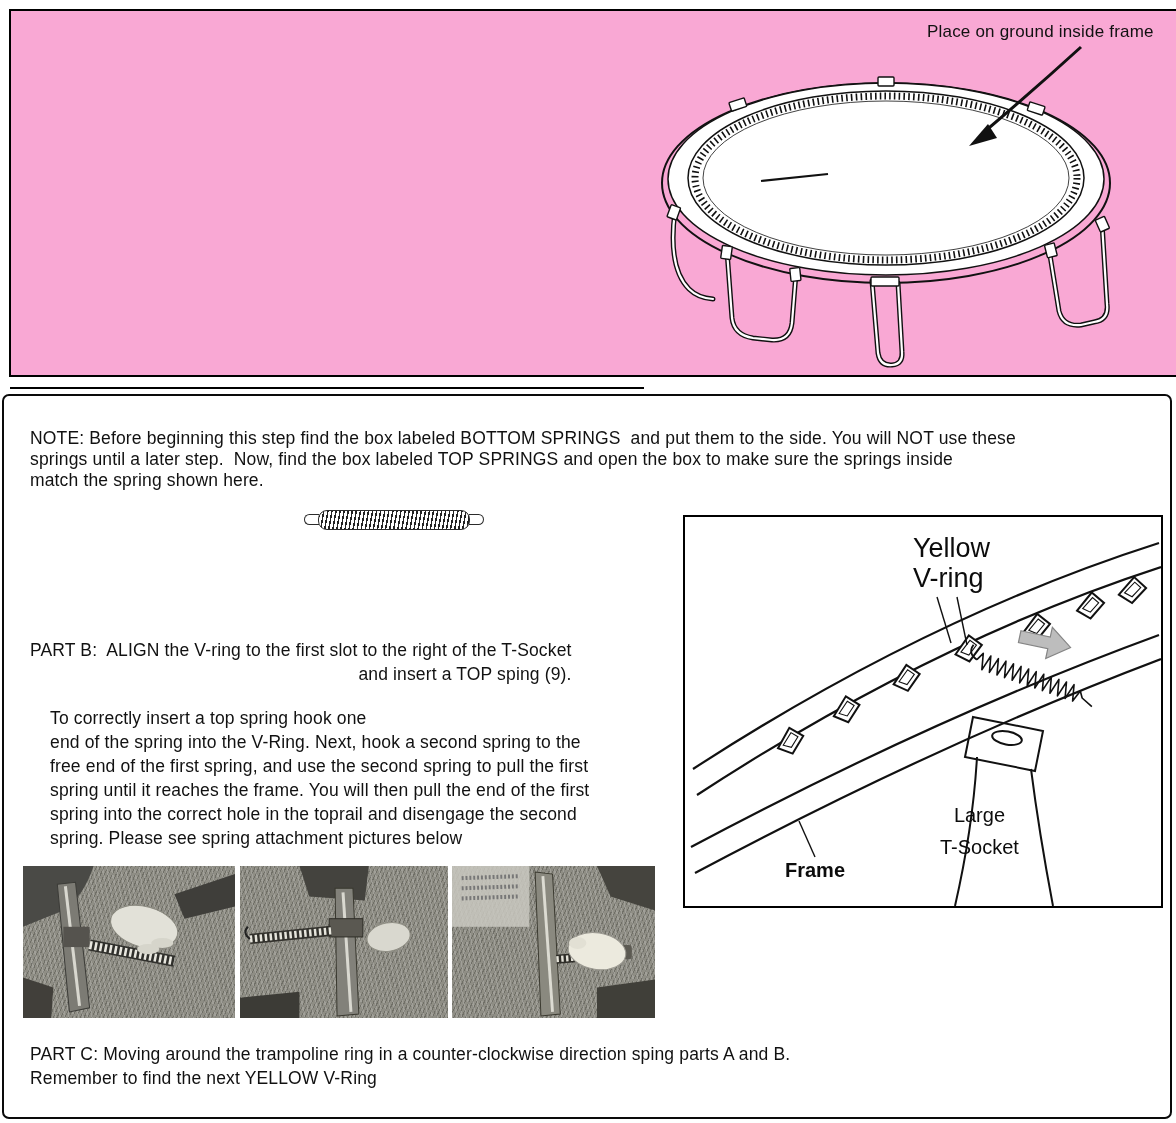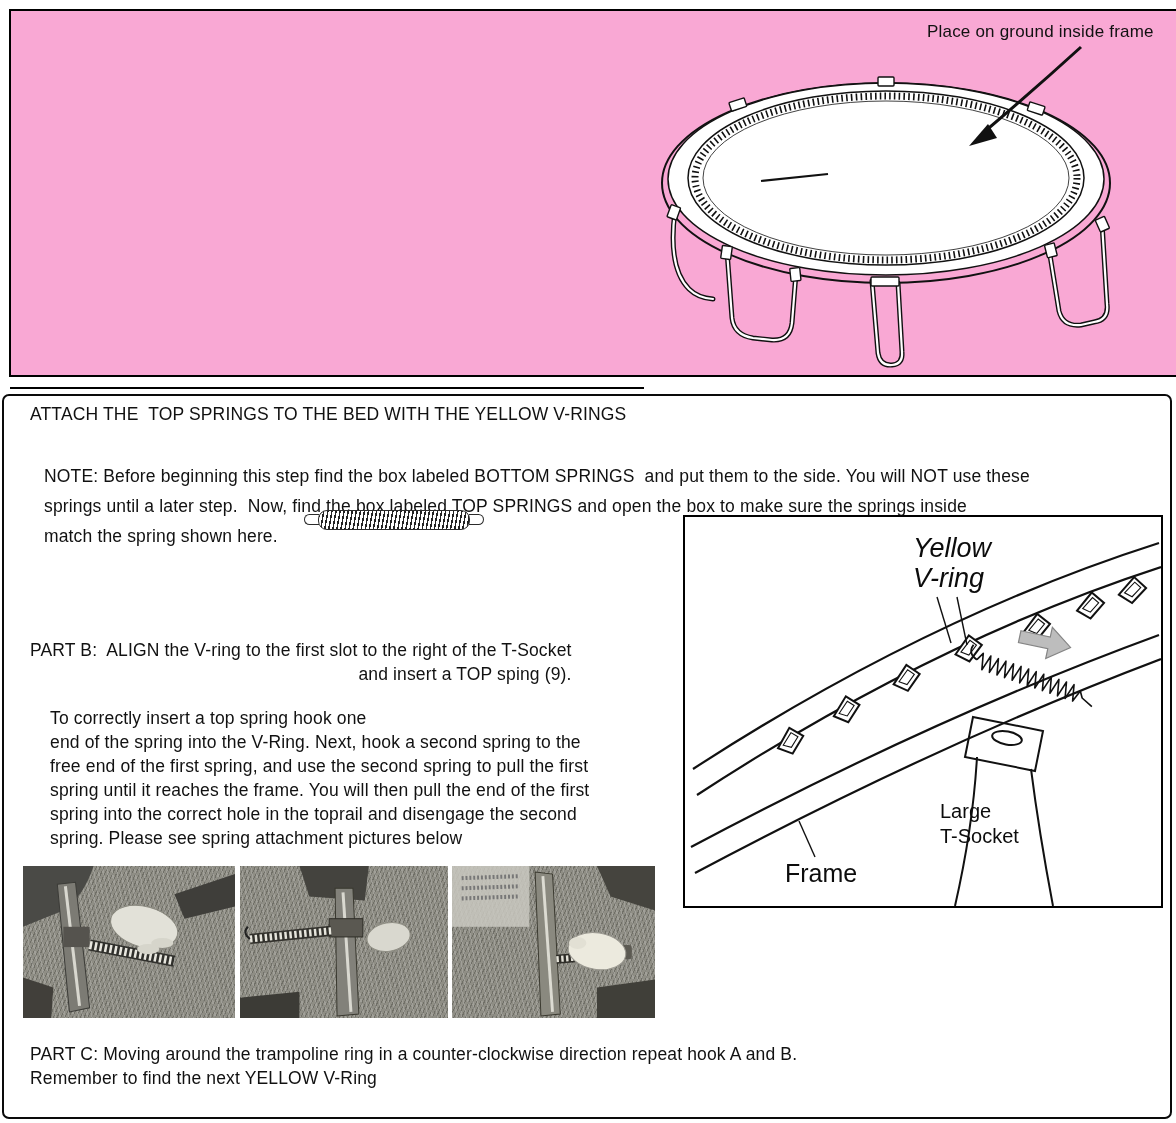--- a/index.html
+++ b/index.html
@@ -21,21 +21,21 @@
   }
   .txt{
     position:absolute;left:30px;font-size:17.5px;line-height:24px;
     white-space:pre-wrap;letter-spacing:.15px;color:#111;
   }
   .callout{
     position:absolute;left:916px;top:11px;font-size:17px;letter-spacing:.2px;color:#111;
     white-space:nowrap;
   }
   .title{top:402px;}
-  .note{top:461px;width:1132px;line-height:30px;margin-left:14px;}
+  .note{top:428px;width:1132px;line-height:21px;}
   .part-a{top:542px;}
   .part-b{top:638px;text-align:right;}
   .insert-para{top:706px;margin-left:20px;}
   .part-c{top:1042px;}
   
   .spring-pic{
     position:absolute;left:318px;top:510px;width:150px;height:18px;
     border:1.4px solid #2b2b2b;border-radius:9px;
     background:repeating-linear-gradient(100deg,#222 0 1.5px,#fff 1.5px 4px);
   }
@@ -47,23 +47,23 @@
     content:"";position:absolute;right:-15px;top:3px;width:14px;height:9px;
     border:1.6px solid #2b2b2b;border-left:none;border-radius:0 8px 8px 0;
   }
   
   .diagram{
     position:absolute;left:683px;top:515px;width:476px;height:389px;
     border:2px solid #000;background:#fff;
   }
   .diagram svg{position:absolute;left:0;top:0;}
   .dia-label{position:absolute;color:#0c0c0c;white-space:pre-line;}
-  .lbl-vring{left:228px;top:16px;font-size:27px;line-height:30px;font-weight:500;font-style:italic;}
-  .lbl-tsocket{left:255px;top:282px;font-size:20px;line-height:25px;font-weight:500;}
-  .lbl-frame{left:100px;top:342px;font-size:25px;font-weight:400;}
+  .lbl-vring{left:228px;top:16px;font-size:27px;line-height:30px;font-weight:500;}
+  .lbl-tsocket{left:255px;top:282px;font-size:20px;line-height:32px;font-weight:500;text-align:center;}
+  .lbl-frame{left:100px;top:342px;font-size:20px;font-weight:700;}
   
   .photo{
     position:absolute;top:866px;height:152px;overflow:hidden;
     background-color:#8f8e85;
     background-image:
       repeating-linear-gradient(80deg,rgba(255,255,255,.16) 0 1.5px,rgba(0,0,0,0) 1.5px 4.5px),
       repeating-linear-gradient(-65deg,rgba(20,20,16,.25) 0 1px,rgba(0,0,0,0) 1px 3.5px);
   }
   .photo svg{display:block;width:100%;height:100%;}
   .photo-1{left:23px;width:212px;}
@@ -132,34 +132,33 @@
         <path d="M 1046 36 Q 1000 78 948 122" fill="none" stroke="#111" stroke-width="3"></path>
         <polygon points="934,135 953,113 962,127" fill="#111"></polygon>
       </g>
     </svg>
   </div>
 
   <div class="panel-divider"></div>
 
   <div class="panel-bottom"></div>
 
-  <div class="txt title">ATTACH THE  TOP SPRINGS TO THE BED WITH THE YELLOW V-RINGS</div>
   <div class="txt note">NOTE: Before beginning this step find the box labeled BOTTOM SPRINGS  and put them to the side. You will NOT use these
 springs until a later step.  Now, find the box labeled TOP SPRINGS and open the box to make sure the springs inside
 match the spring shown here.</div>
   <div class="spring-pic"></div>
   <div class="txt part-b">PART B:  ALIGN the V-ring to the first slot to the right of the T-Socket
 and insert a TOP sping (9).</div>
   <div class="txt insert-para">To correctly insert a top spring hook one
 end of the spring into the V-Ring. Next, hook a second spring to the
 free end of the first spring, and use the second spring to pull the first
 spring until it reaches the frame. You will then pull the end of the first
 spring into the correct hole in the toprail and disengage the second
 spring. Please see spring attachment pictures below</div>
-  <div class="txt part-c">PART C: Moving around the trampoline ring in a counter-clockwise direction repeat hook A and B.
+  <div class="txt part-c">PART C: Moving around the trampoline ring in a counter-clockwise direction sping parts A and B.
 Remember to find the next YELLOW V-Ring</div>
 
   <div class="diagram">
     <svg width="476" height="389" viewBox="0 0 476 389">
 
       <g>
         <path d="M 288 200 L 358 214 L 350 254 L 280 240 Z" fill="#fff" stroke="#111" stroke-width="2"></path>
         <g transform="translate(322,221) rotate(10)">
           <ellipse cx="0" cy="0" rx="15" ry="6.5" fill="#fff" stroke="#111" stroke-width="2"></ellipse>
         </g>

